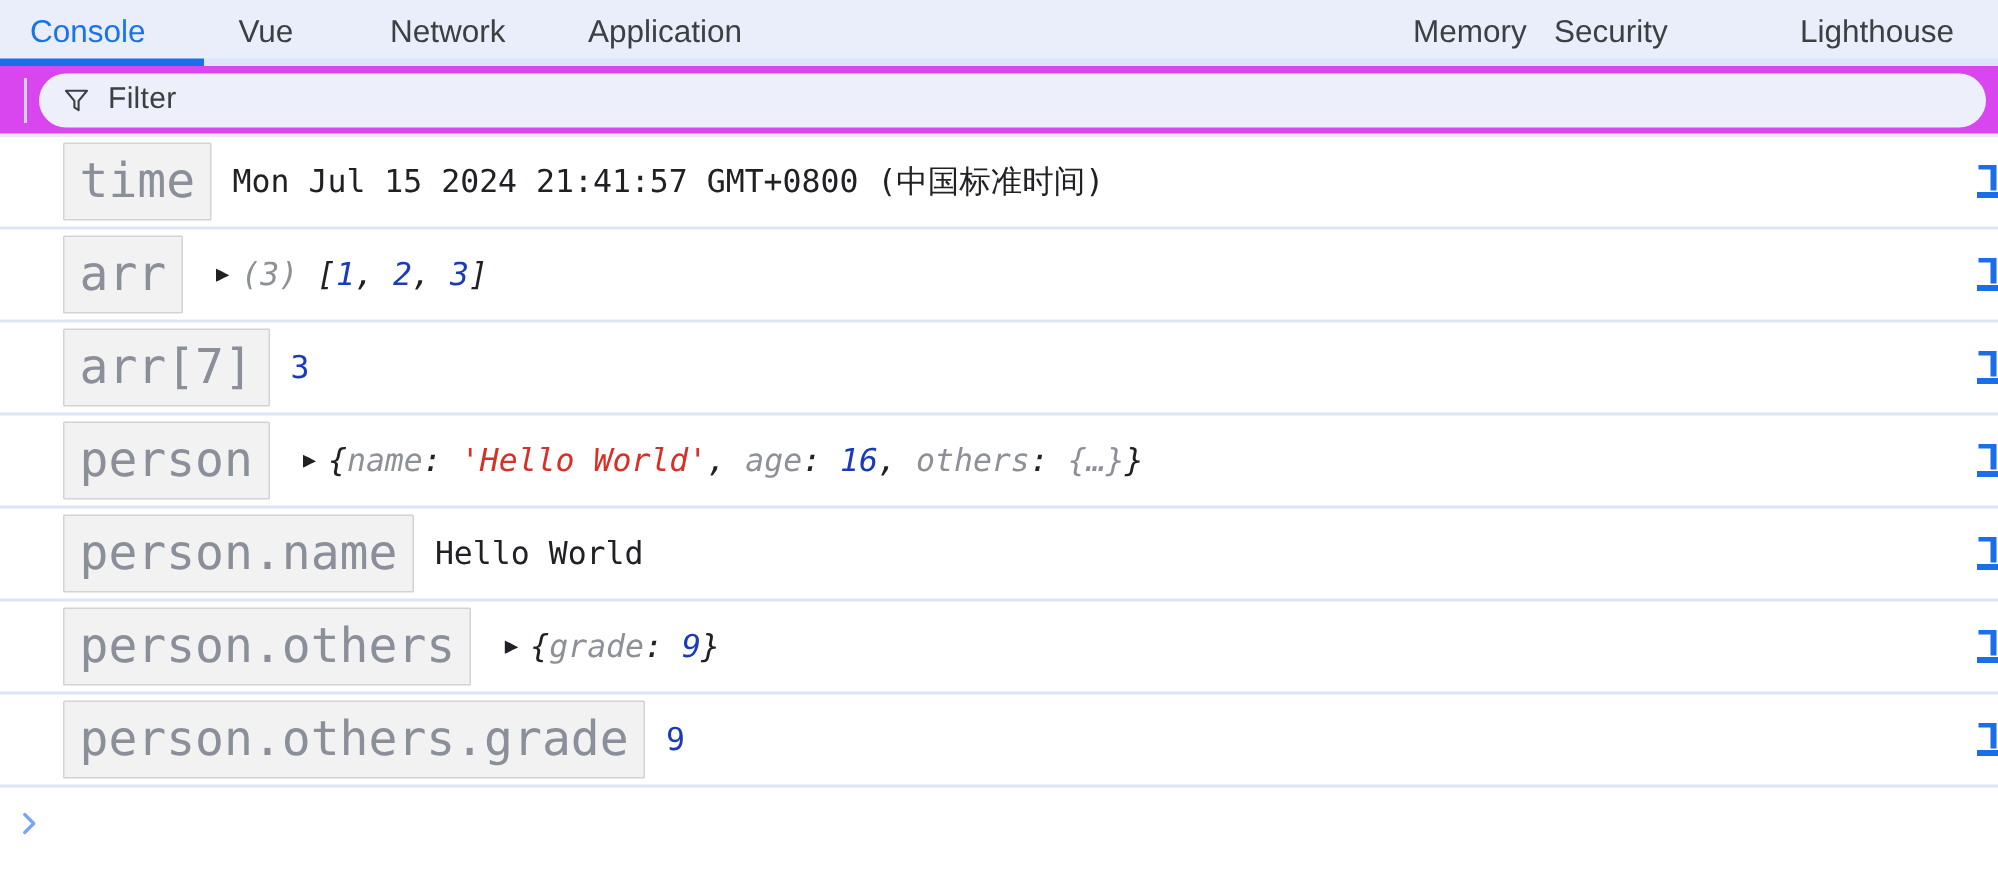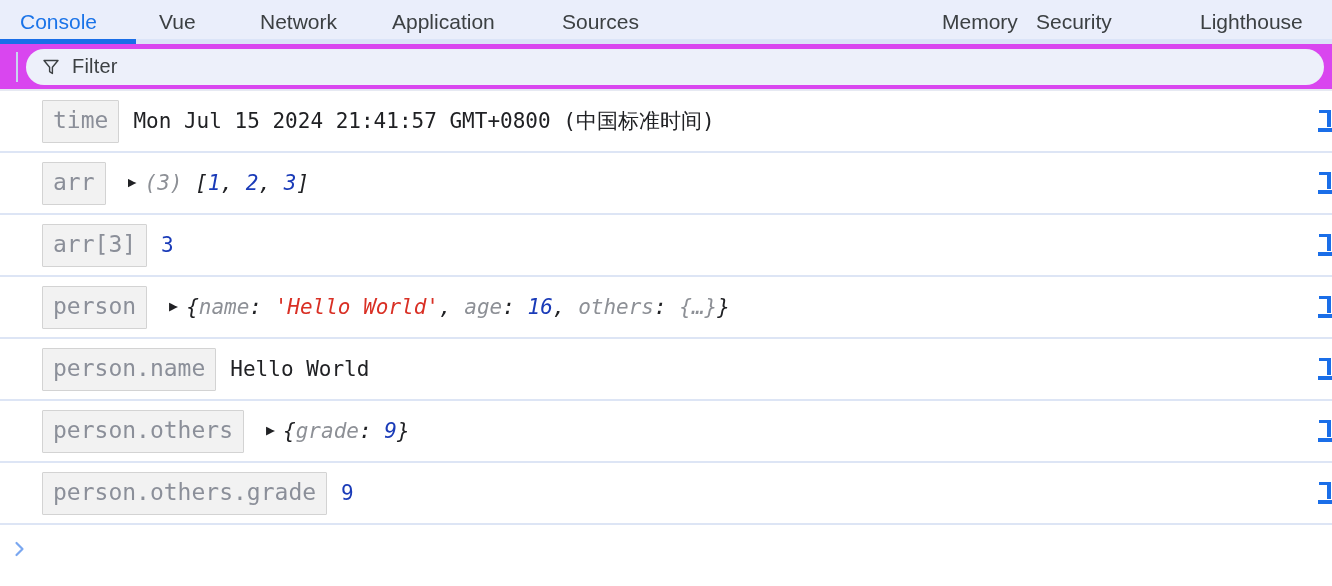--- a/index.html
+++ b/index.html
@@ -108,21 +108,21 @@
     padding-left: 42px;
     box-sizing: border-box;
     border-bottom: 2px solid #dde5f5;
   }
   .label-box {
     flex: 0 0 auto;
     border: 1px solid #d3d3d3;
     background: #f2f2f2;
     color: #8b8f99;
     font-family: "DejaVu Sans Mono", monospace;
-    font-size: 23px;
+    font-size: 32px;
     line-height: 1;
     padding: 8px 10px 10px 10px;
     border-radius: 1px;
     white-space: pre;
   }
   .value {
     flex: 0 1 auto;
     margin-left: 14px;
     font-family: "DejaVu Sans Mono", monospace;
     font-size: 21px;
@@ -198,21 +198,20 @@
 </style>
 </head>
 <body>
 
 <div class="tabbar">
   <div id="tabs-host" style="position:relative;width:100%;height:100%;text-align:right;">
       <div class="tab active" style="position: absolute; left: 20px; top: 0px;">Console</div>
       <div class="tab" style="position: absolute; left: 159px; top: 0px;">Vue</div>
       <div class="tab" style="position: absolute; left: 260px; top: 0px;">Network</div>
       <div class="tab" style="position: absolute; left: 392px; top: 0px;">Application</div>
-      <div class="tab" style="position: absolute; left: 562px; top: 0px;">Sources</div>
       <div class="tab" style="position: absolute; left: 942px; top: 0px;">Memory</div>
       <div class="tab" style="position: absolute; left: 1036px; top: 0px;">Security</div>
       <div class="tab" style="position: absolute; left: 1200px; top: 0px;">Lighthouse</div>
     </div>
   <div class="tab-underline"></div>
   <div class="tabbar-bottomline"></div>
 </div>
 
 <div class="filterbar">
   <div class="filter-divider"></div>
@@ -237,21 +236,21 @@
     <div class="row">
       <span class="label-box">arr</span>
       <span class="value wide-gap"><span class="tri">▶</span><span class="gray">(3)</span><span class="punct"> [</span><span class="num">1</span><span class="punct">, </span><span class="num">2</span><span class="punct">, </span><span class="num">3</span><span class="punct">]</span></span>
       <a class="src-link">
         <span class="bar-t"></span>
         <span class="bar-v"></span>
         <span class="bar-u"></span>
       </a>
     </div>
     <div class="row">
-      <span class="label-box">arr[3]</span>
+      <span class="label-box">arr[7]</span>
       <span class="value"><span class="num-plain">3</span></span>
       <a class="src-link">
         <span class="bar-t"></span>
         <span class="bar-v"></span>
         <span class="bar-u"></span>
       </a>
     </div>
     <div class="row">
       <span class="label-box">person</span>
       <span class="value wide-gap"><span class="tri">▶</span><span class="punct">{</span><span class="gray">name</span><span class="punct">: </span><span class="str">'Hello World'</span><span class="punct">, </span><span class="gray">age</span><span class="punct">: </span><span class="num">16</span><span class="punct">, </span><span class="gray">others</span><span class="punct">: </span><span class="gray">{…}</span><span class="punct">}</span></span>

